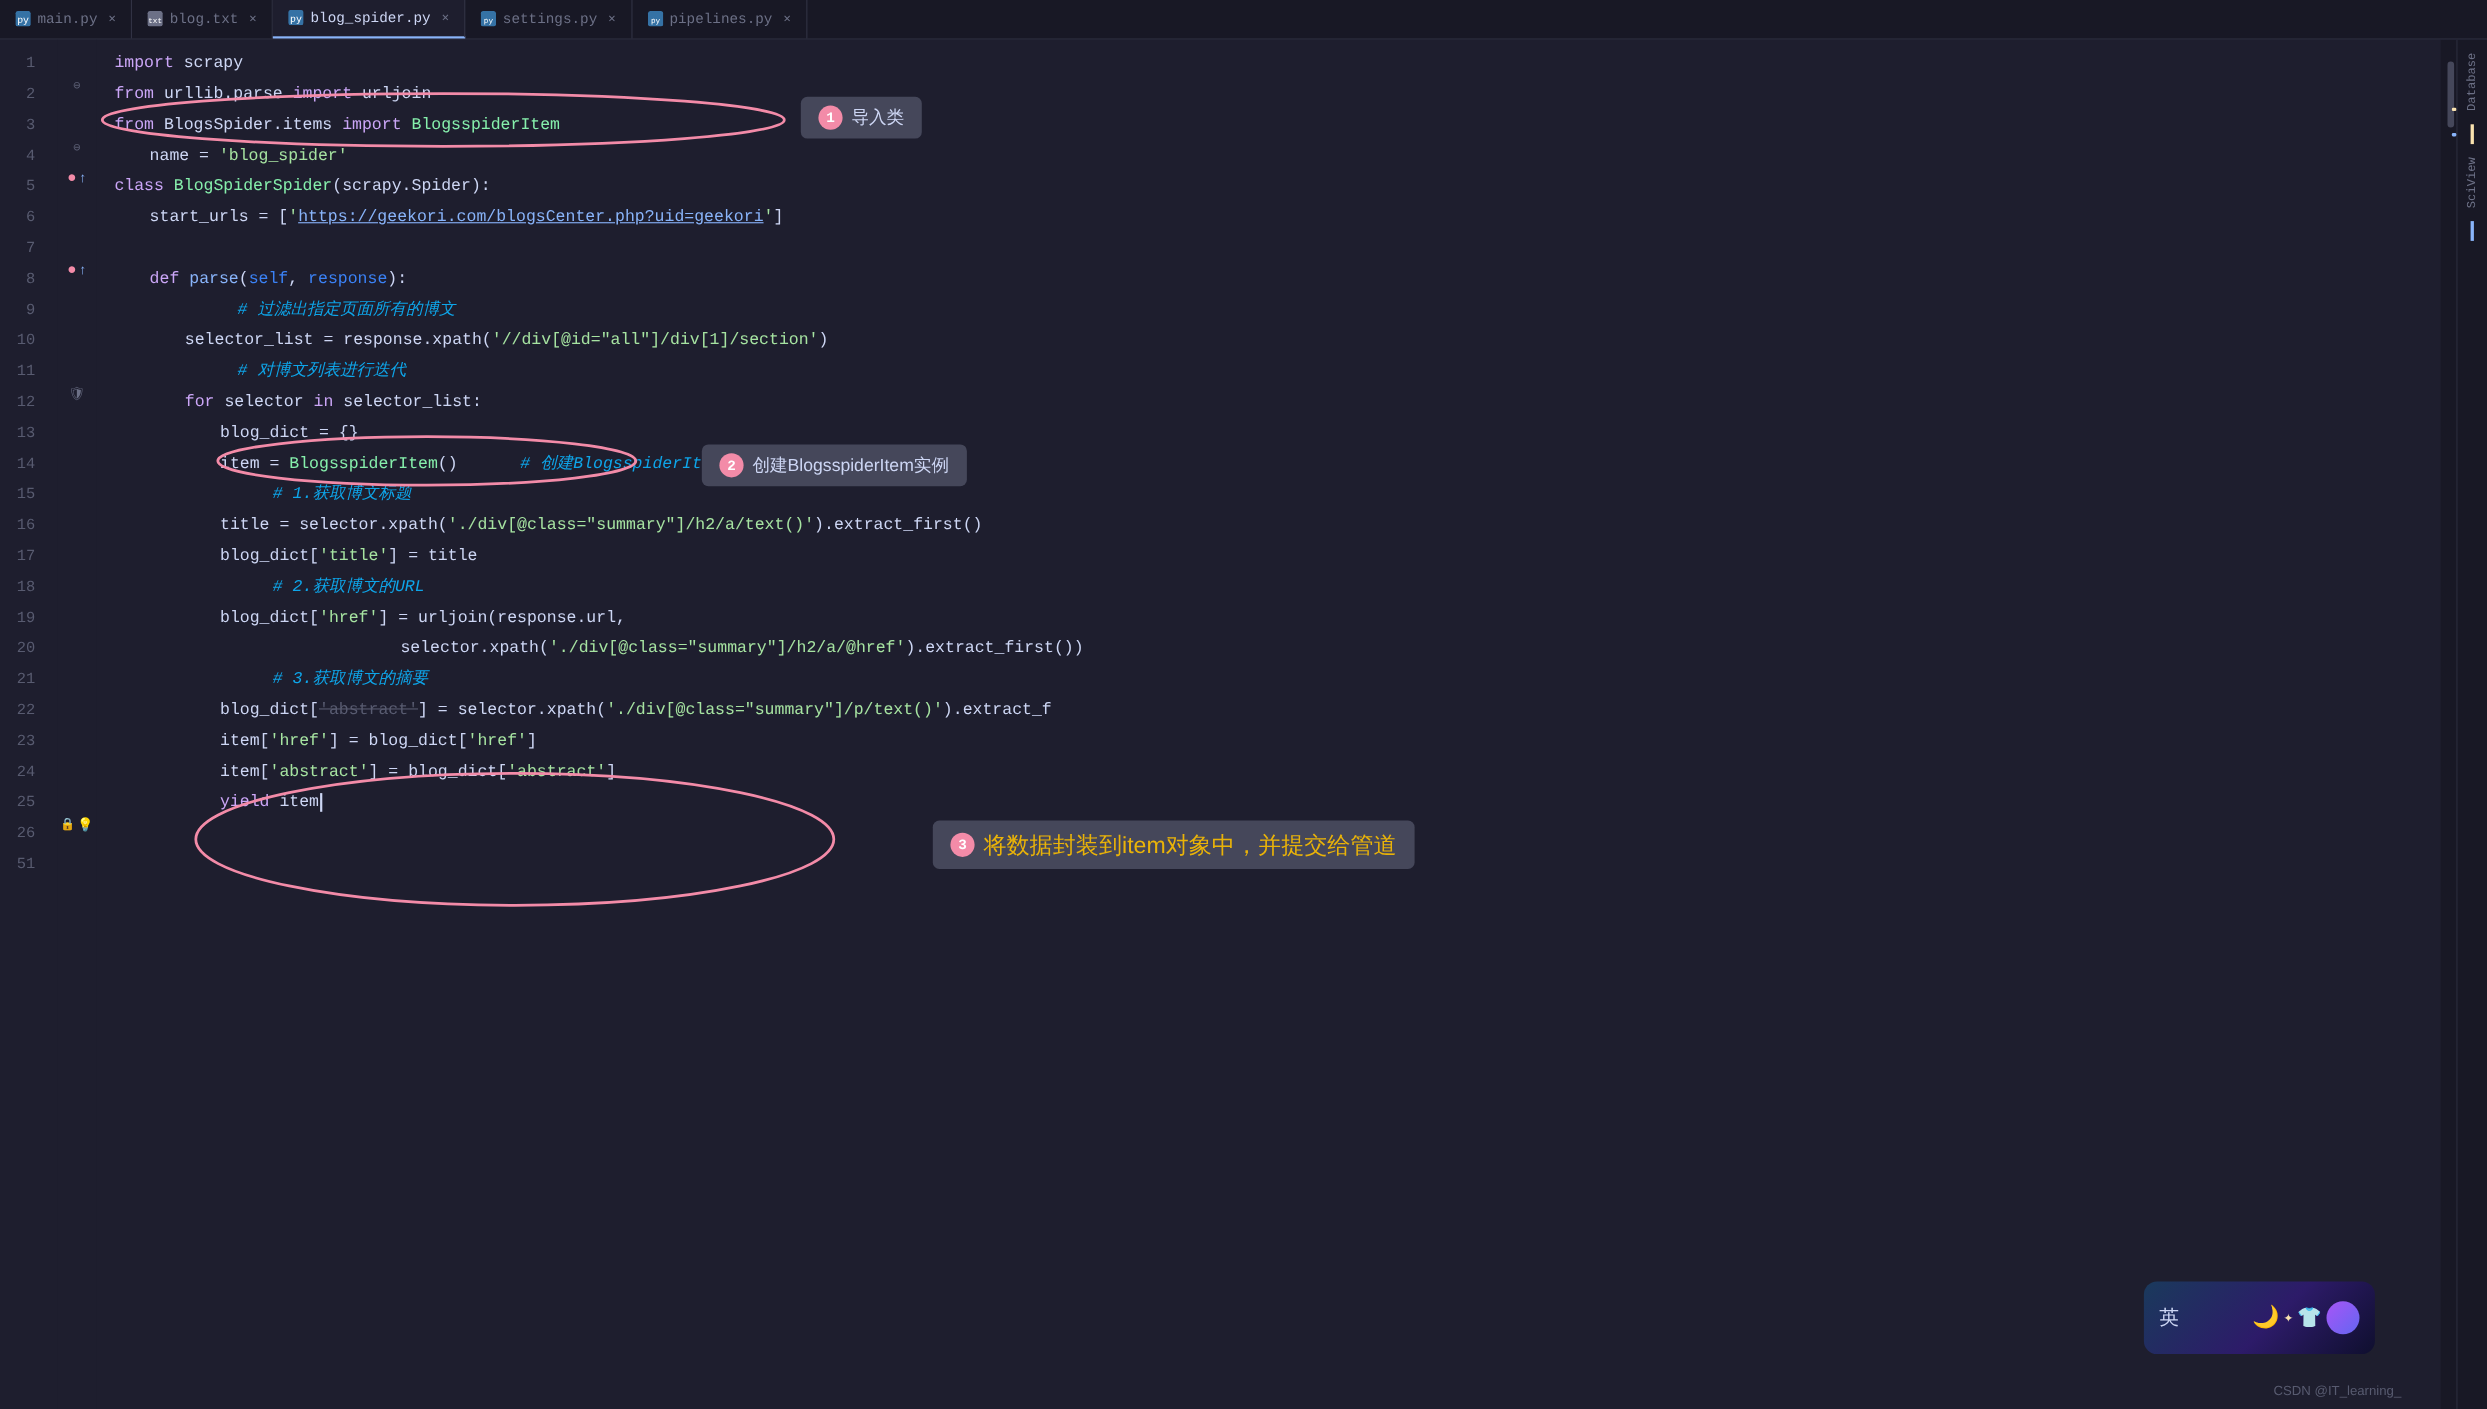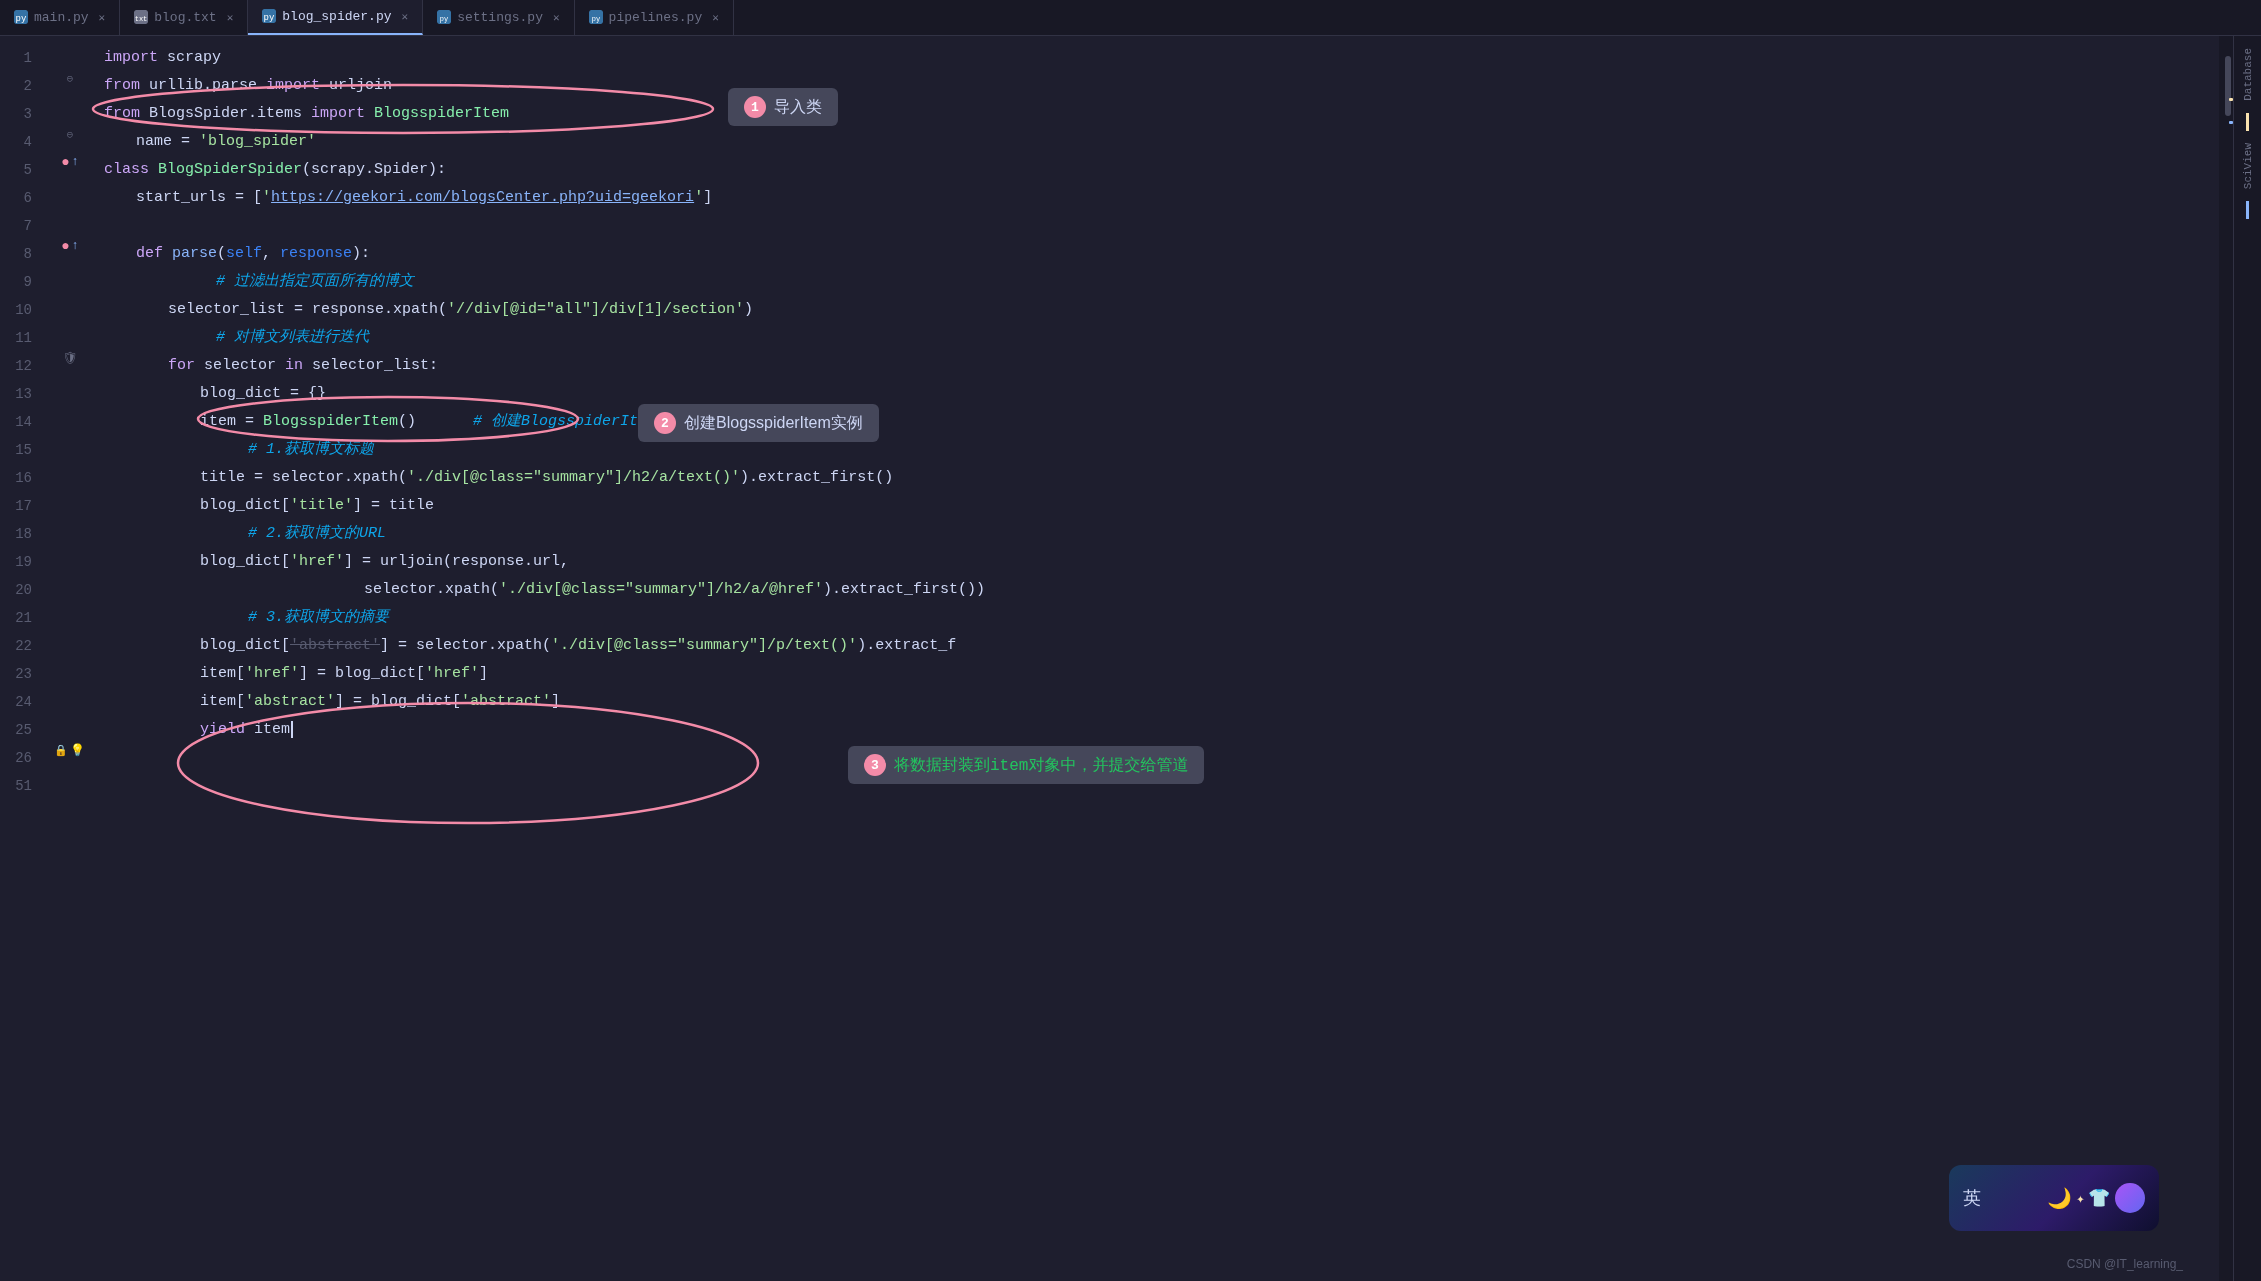--- a/index.html
+++ b/index.html
@@ -446,21 +446,21 @@
       <div style="position:absolute;top:368px;left:550px;pointer-events:none;z-index:20;">
         <div style="display:flex;align-items:center;gap:8px;background:#45475a;border-radius:6px;padding:8px 16px;">
           <div style="width:22px;height:22px;border-radius:50%;background:#f38ba8;color:white;display:flex;align-items:center;justify-content:center;font-size:13px;font-weight:bold;flex-shrink:0;">2</div>
           <span style="color:#cdd6f4;font-size:16px;font-family:'Microsoft YaHei',sans-serif;">创建BlogsspiderItem实例</span>
         </div>
       </div>
 
       <div style="position:absolute;top:710px;left:760px;pointer-events:none;z-index:20;">
         <div style="display:flex;align-items:center;gap:8px;background:#45475a;border-radius:6px;padding:8px 16px;">
           <div style="width:22px;height:22px;border-radius:50%;background:#f38ba8;color:white;display:flex;align-items:center;justify-content:center;font-size:13px;font-weight:bold;flex-shrink:0;">3</div>
-          <span style="color:#22c55e;font-size:16px;font-family:Liberation Mono, monospace;">将数据封装到item对象中，并提交给管道</span>
+          <span style="color:#eab308;font-size:21px;font-family:Liberation Sans, sans-serif;">将数据封装到item对象中，并提交给管道</span>
         </div>
       </div>
 
       <div style="position:absolute;bottom:50px;right:60px;width:210px;height:66px;border-radius:12px;overflow:hidden;background:linear-gradient(135deg,#1a3a5c 0%,#2d1b69 55%,#0f0f2e 100%);display:flex;align-items:center;justify-content:space-between;padding:0 14px;z-index:5;">
         <span style="color:#cdd6f4;font-size:18px;font-family:'Microsoft YaHei',sans-serif;">英</span>
         <div style="display:flex;align-items:center;gap:4px;">
           <span style="font-size:20px;">🌙</span>
           <span style="font-size:14px;color:#f9e2af;">✦</span>
           <span style="font-size:18px;">👕</span>
           <div style="width:30px;height:30px;border-radius:50%;overflow:hidden;background:linear-gradient(135deg,#a855f7,#6366f1);"></div>

